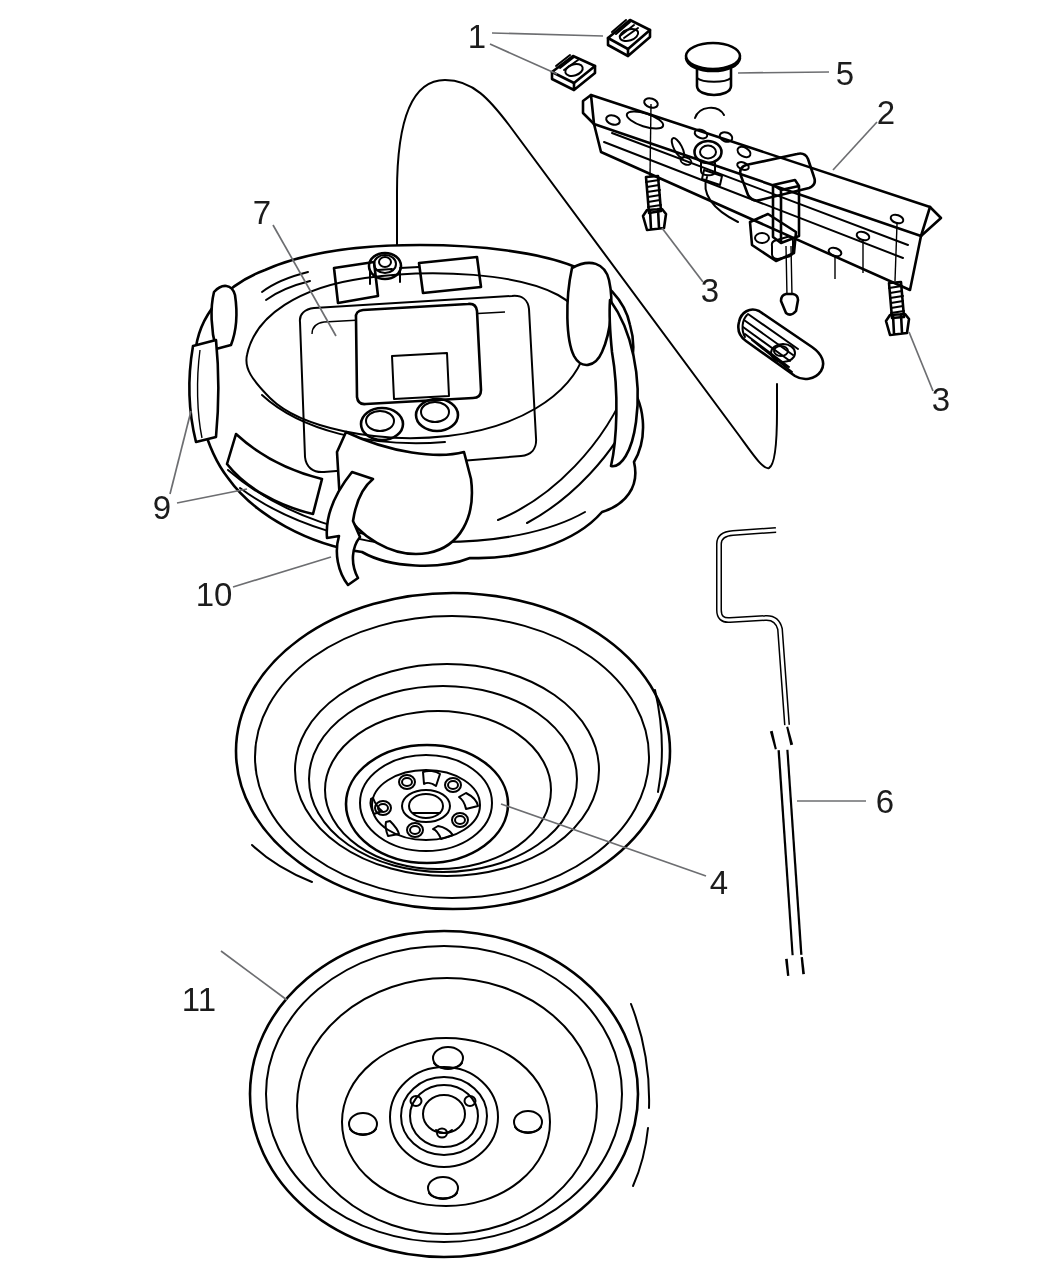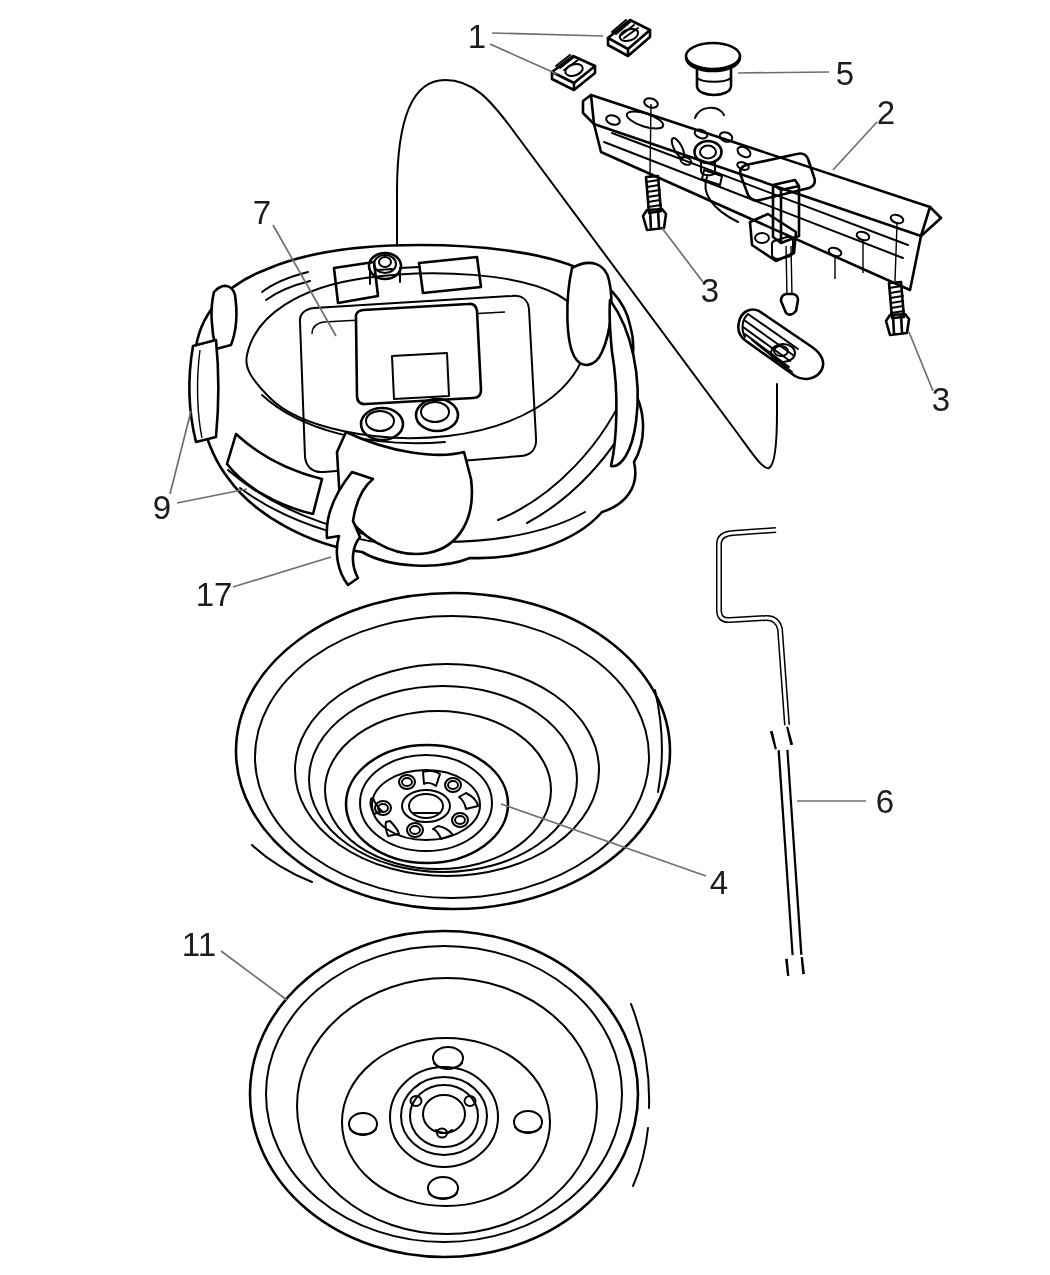--- a/index.html
+++ b/index.html
@@ -244,15 +244,15 @@
 
   <div class="callout" style="left:477px;top:36px">1</div>
   <div class="callout" style="left:886px;top:112px">2</div>
   <div class="callout" style="left:710px;top:290px">3</div>
   <div class="callout" style="left:941px;top:399px">3</div>
   <div class="callout" style="left:719px;top:882px">4</div>
   <div class="callout" style="left:845px;top:73px">5</div>
   <div class="callout" style="left:885px;top:801px">6</div>
   <div class="callout" style="left:262px;top:212px">7</div>
   <div class="callout" style="left:162px;top:507px">9</div>
-  <div class="callout" style="left:214px;top:594px">17</div>
-  <div class="callout" style="left:199px;top:944px">11</div>
+  <div class="callout" style="left:214px;top:594px">10</div>
+  <div class="callout" style="left:199px;top:999px">11</div>
 </div>
 
 </body></html>

